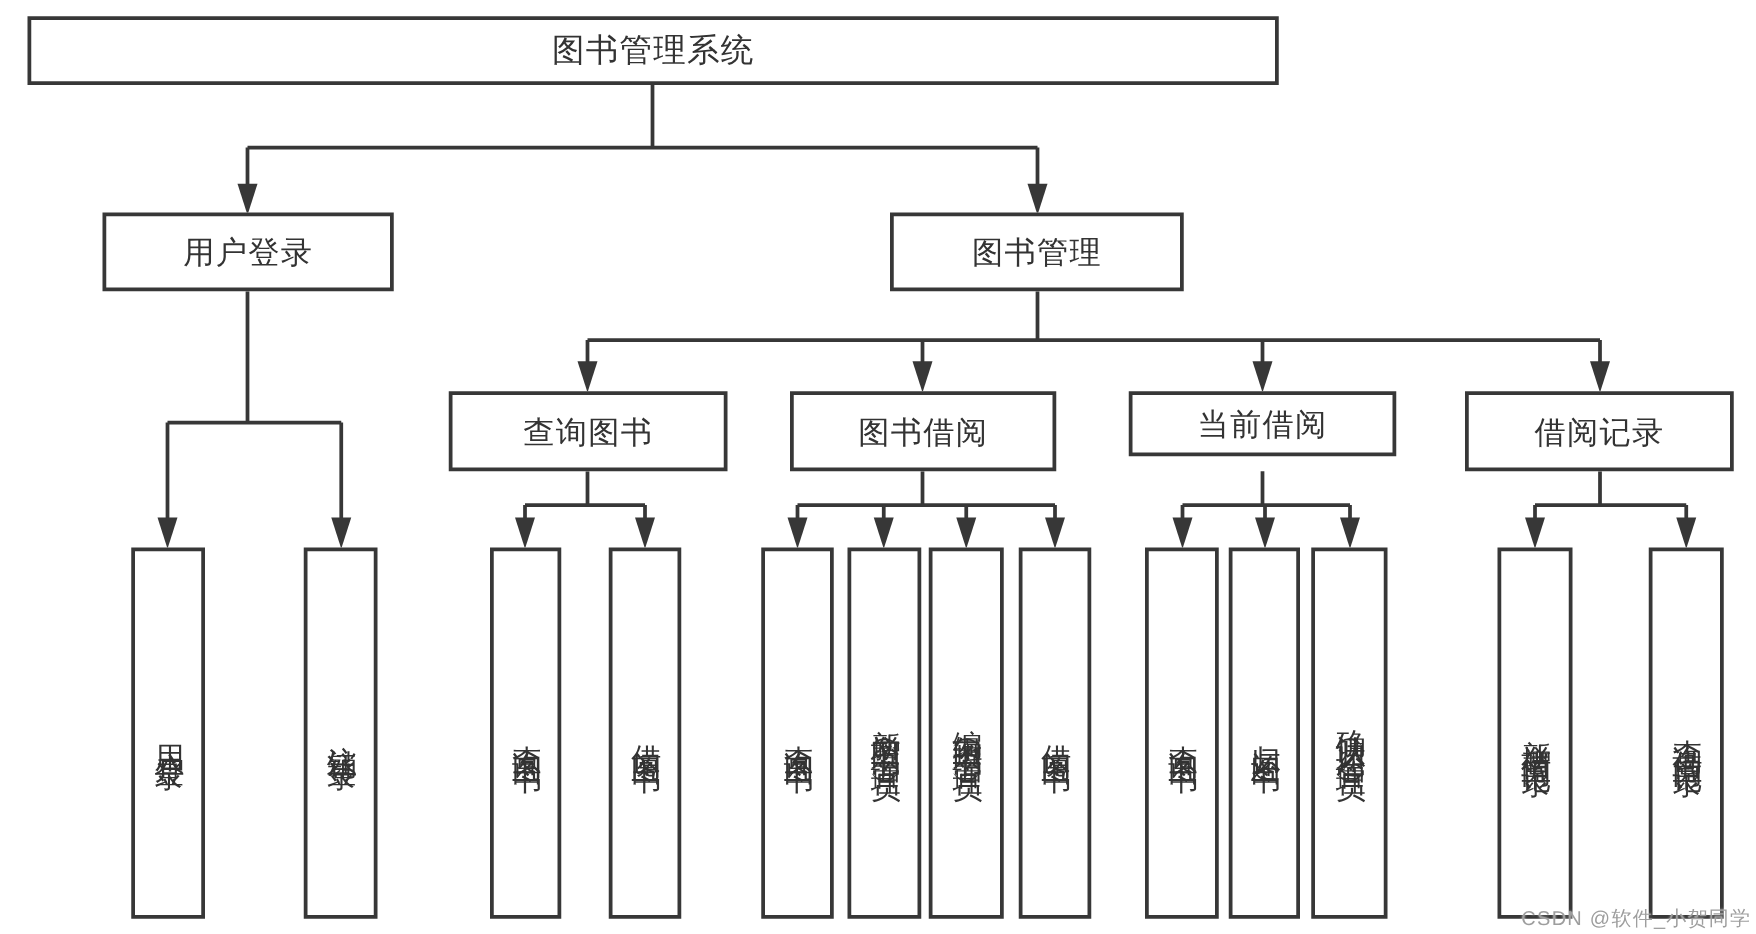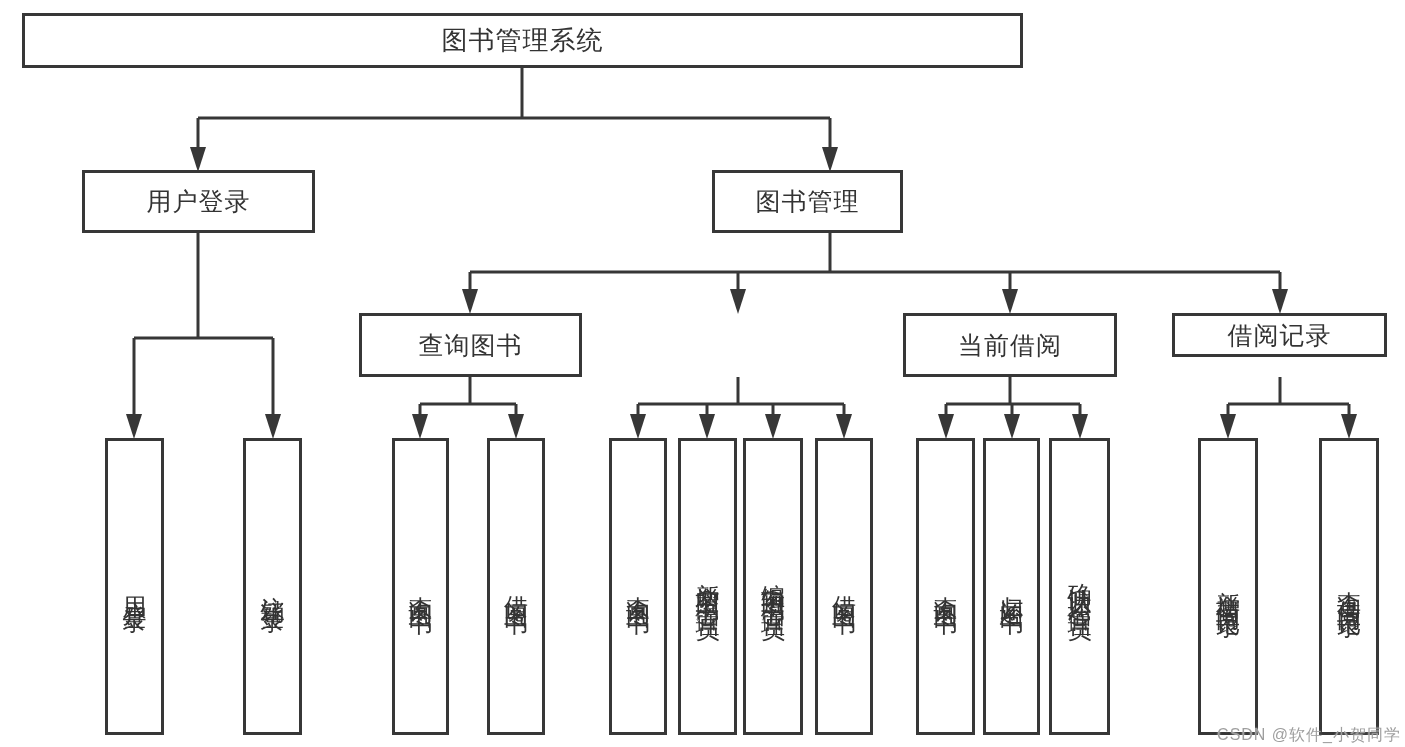--- a/index.html
+++ b/index.html
@@ -102,25 +102,26 @@
       <polygon points="938,414 954,414 946,439" fill="#373737"></polygon>
       <polygon points="1004,414 1020,414 1012,439" fill="#373737"></polygon>
       <polygon points="1072,414 1088,414 1080,439" fill="#373737"></polygon>
       <polygon points="1220,414 1236,414 1228,439" fill="#373737"></polygon>
       <polygon points="1341,414 1357,414 1349,439" fill="#373737"></polygon>
     </svg>
 
   <div class="box h root" style="left:22px;top:13px;width:1001px;height:55px">图书管理系统</div>
 
   <div class="box h" style="left:82px;top:170px;width:233px;height:63px">用户登录</div>
-  <div class="box h" style="left:712px;top:170px;width:191px;height:63px">图书管理</div>
+  <div class="box h" style="left:712px;top:170px;width:235px;height:63px">图书管理</div>
 
   <div class="box h" style="left:359px;top:313px;width:223px;height:64px">查询图书</div>
-  <div class="box h" style="left:903px;top:313px;width:214px;height:64px">当前借阅</div>
-  <div class="box h" style="left:1172px;top:313px;width:215px;height:44px">借阅记录</div>
+  <div class="box h" style="left:632px;top:313px;width:213px;height:64px">图书借阅</div>
+  <div class="box h" style="left:903px;top:313px;width:214px;height:52px">当前借阅</div>
+  <div class="box h" style="left:1172px;top:313px;width:215px;height:64px">借阅记录</div>
 
   <div class="box v" style="left:105px;top:438px;width:59px;height:297px">用户登录</div>
   <div class="box v" style="left:243px;top:438px;width:59px;height:297px">注销登录</div>
 
   <div class="box v" style="left:392px;top:438px;width:57px;height:297px">查询图书</div>
   <div class="box v" style="left:487px;top:438px;width:58px;height:297px">借阅图书</div>
 
   <div class="box v" style="left:609px;top:438px;width:58px;height:297px">查询图书</div>
   <div class="box v" style="left:678px;top:438px;width:59px;height:297px">新增图书（管理员）</div>
   <div class="box v" style="left:743px;top:438px;width:60px;height:297px">编辑图书（管理员）</div>

